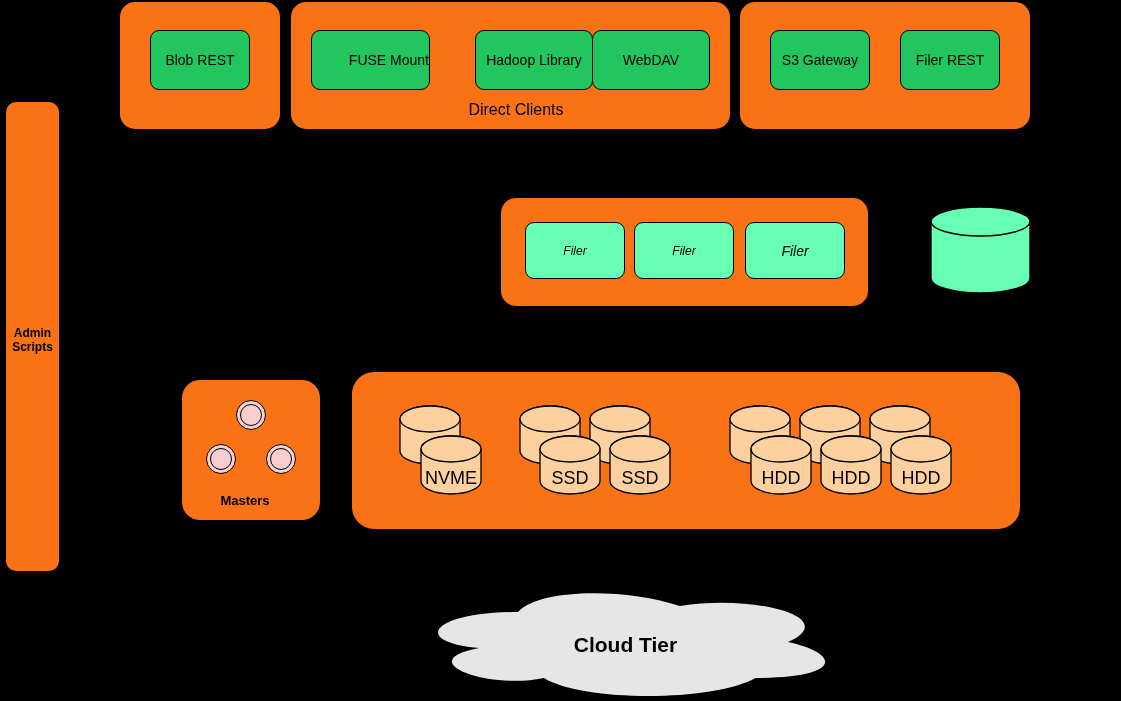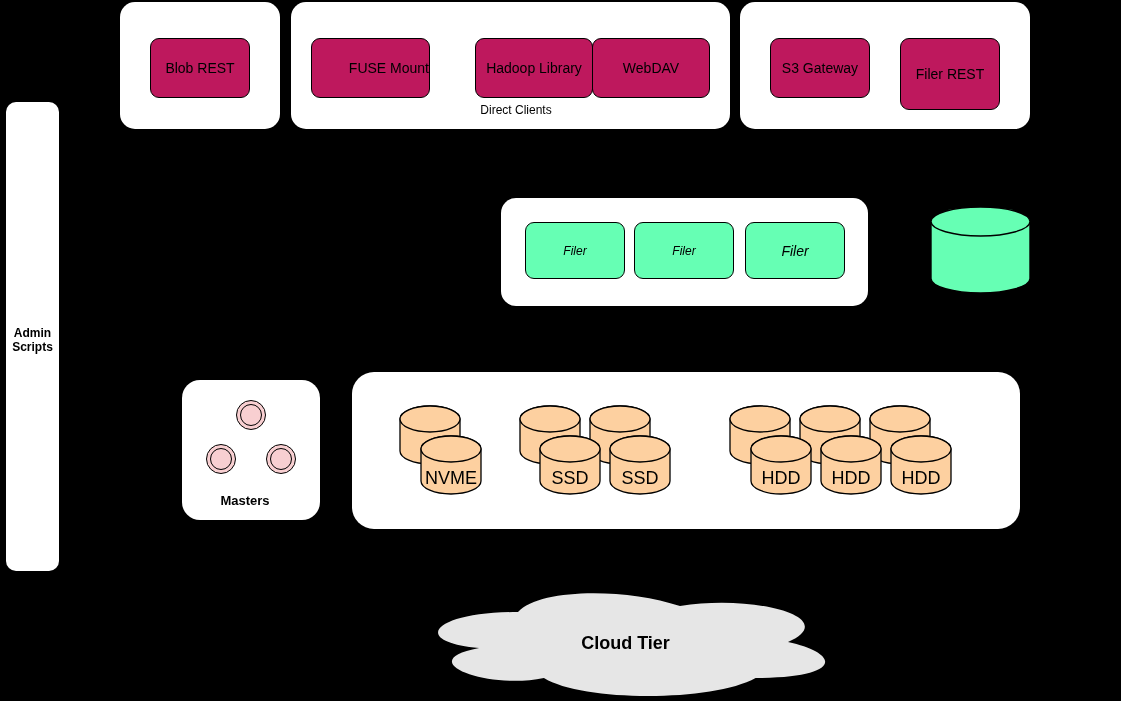--- a/index.html
+++ b/index.html
@@ -8,39 +8,39 @@
     width: 1121px;
     height: 701px;
     background: #000000;
     overflow: hidden;
     font-family: "Liberation Sans", sans-serif;
     color: #000000;
   }
   .abs { position: absolute; }
   .container {
     position: absolute;
-    background: #ffffff;
+    background: #f97316;
     border-radius: 15px;
   }
   .node {
     position: absolute;
     border: 1.3px solid #000000;
     border-radius: 9px;
     display: flex;
     align-items: center;
     justify-content: center;
     font-size: 14px;
     box-sizing: border-box;
     text-align: center;
   }
-  .orange { background: #be185d; margin-top: 8px; }
+  .orange { background: #22c55e; }
   .green  { background: #66ffb4; font-style: italic; }
   .group-label {
     position: absolute;
-    font-size: 12px;
+    font-size: 16px;
     text-align: center;
     line-height: 14px;
   }
   .bold { font-weight: bold; }
   .cyl path, .cyl ellipse { fill: #fdd0a0; stroke: #000000; stroke-width: 1.3; }
   .cyl-green path, .cyl-green ellipse { fill: #66ffb4; stroke: #000000; stroke-width: 1.4; }
   .disk-label {
     position: absolute;
     font-size: 18px;
     text-align: center;
@@ -89,21 +89,21 @@
   </div>
   <div class="node orange" style="left:592px; top:30px; width:118px; height:60px;">
     <span>WebDAV</span>
   </div>
   <div class="group-label" style="left:456px; top:103px; width:120px;">Direct Clients</div>
 
   <div class="container" style="left:740px; top:2px; width:290px; height:127px;"></div>
   <div class="node orange" style="left:770px; top:30px; width:100px; height:60px;">
     <span>S3 Gateway</span>
   </div>
-  <div class="node orange" style="left:900px; top:30px; width:100px; height:72px;">
+  <div class="node orange" style="left:900px; top:30px; width:100px; height:60px;">
     <span>Filer REST</span>
   </div>
 
   <div class="container" style="left:501px; top:198px; width:367px; height:108px;"></div>
   <div class="node green" style="left:525px; top:222px; width:100px; height:57px; font-size:12px;">
     <span>Filer</span>
   </div>
   <div class="node green" style="left:634px; top:222px; width:100px; height:57px; font-size:12px;">
     <span>Filer</span>
   </div>
@@ -183,15 +183,15 @@
   <div class="disk-label" style="left:820px; top:468px;">HDD</div>
   <svg class="cyl abs" style="left:890px; top:435px;" width="62" height="60" viewBox="0 0 62 60">
     <path d="M1 14 a30 13 0 0 1 60 0 v32 a30 13 0 0 1 -60 0 z"></path>
     <ellipse cx="31" cy="14" rx="30" ry="13"></ellipse>
   </svg>
   <div class="disk-label" style="left:890px; top:468px;">HDD</div>
 
   <svg class="cloud-shape abs" style="left:410px; top:582px;" width="432" height="120" viewBox="0 0 386 104" preserveAspectRatio="none">
     <path d="M 96.5 26 C 19.3 26 0 52 61.76 57.2 C 0 68.64 69.48 93.6 119.66 83.2 C 154.4 104 270.2 104 308.8 83.2 C 386 83.2 386 62.4 337.75 52 C 386 31.2 308.8 10.4 241.25 20.8 C 193 5.2 115.8 5.2 96.5 26 Z"></path>
   </svg>
-  <div class="abs bold" style="left:438px; top:633px; width:375px; font-size:18px; text-align:center;">Cloud Tier</div>
+  <div class="abs bold" style="left:438px; top:633px; width:375px; font-size:21px; text-align:center;">Cloud Tier</div>
 
 </div>
 
 </body></html>

